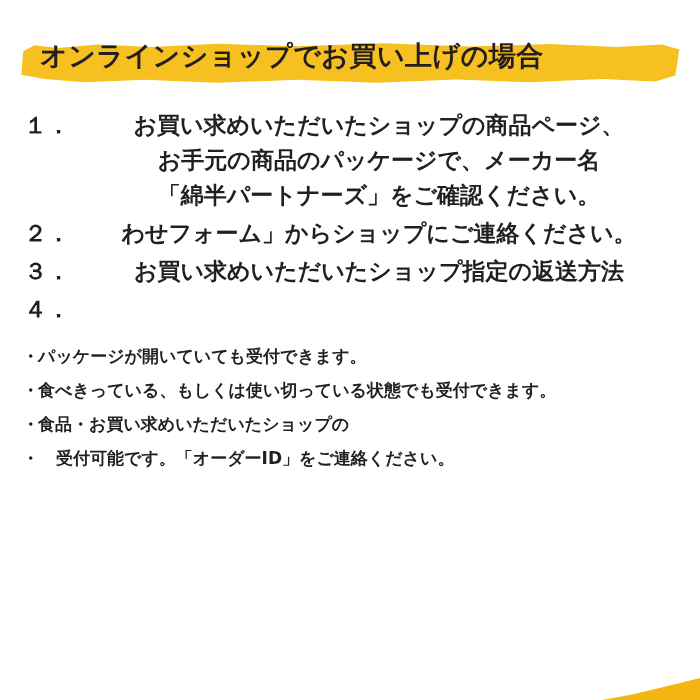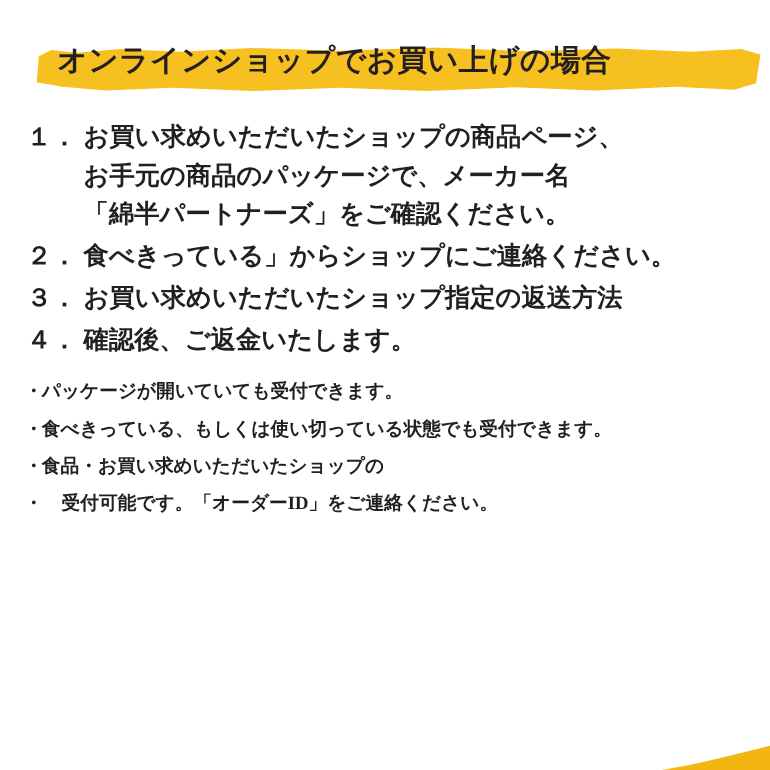--- a/index.html
+++ b/index.html
@@ -19,21 +19,21 @@
   .page {
     position: relative;
     width: 700px;
     height: 700px;
     box-sizing: border-box;
   }
 
   
   .heading-wrap {
     position: relative;
-    margin: 30px 0 0 12px;
+    margin: 30px 0 0 0;
     padding: 0 24px;
     height: 62px;
   }
   .heading-brush {
     position: absolute;
     left: 18px;
     top: 12px;
     width: 664px;
     height: 42px;
     background: #f6c021;
@@ -73,20 +73,21 @@
     font-weight: 700;
     line-height: 35px;
     width: 52px;
     white-space: nowrap;
   }
   .num-body {
     flex: 1 1 auto;
     font-size: 23px;
     font-weight: 700;
     line-height: 35px;
+    text-align: center;
   }
   .num-body .line {
     display: block;
     white-space: nowrap;
   }
 
   
   .notes {
     margin: 14px 0 0 0;
     padding: 0 14px 0 22px;
@@ -105,21 +106,20 @@
   }
   .note-body {
     flex: 1 1 auto;
     font-size: 17px;
     line-height: 30px;
     font-weight: 700;
   }
   .note-body .line {
     display: block;
     white-space: nowrap;
-    font-family: Liberation Serif, serif;
   }
   .note-body .line.indent {
     padding-left: 18px;
   }
 
   
   .bottom-swoosh {
     position: absolute;
     left: 0;
     bottom: 0;
@@ -149,35 +149,34 @@
       <span class="num-body">
         <span class="line">お買い求めいただいたショップの商品ページ、</span>
         <span class="line">お手元の商品のパッケージで、メーカー名</span>
         <span class="line">「綿半パートナーズ」をご確認ください。</span>
       </span>
     </div>
 
     <div class="num-item">
       <span class="num-marker">２．</span>
       <span class="num-body">
-        <span class="line">食べきっている」からショップにご連絡ください。</span>
+        <span class="line">わせフォーム」からショップにご連絡ください。</span>
       </span>
     </div>
 
     <div class="num-item">
       <span class="num-marker">３．</span>
       <span class="num-body">
         <span class="line">お買い求めいただいたショップ指定の返送方法</span>
       </span>
     </div>
 
     <div class="num-item">
       <span class="num-marker">４．</span>
       <span class="num-body">
-        <span class="line">確認後、ご返金いたします。</span>
       </span>
     </div>
 
   </div>
 
   <div class="notes">
 
     <div class="note-item">
       <span class="note-bullet">・</span>
       <span class="note-body">

